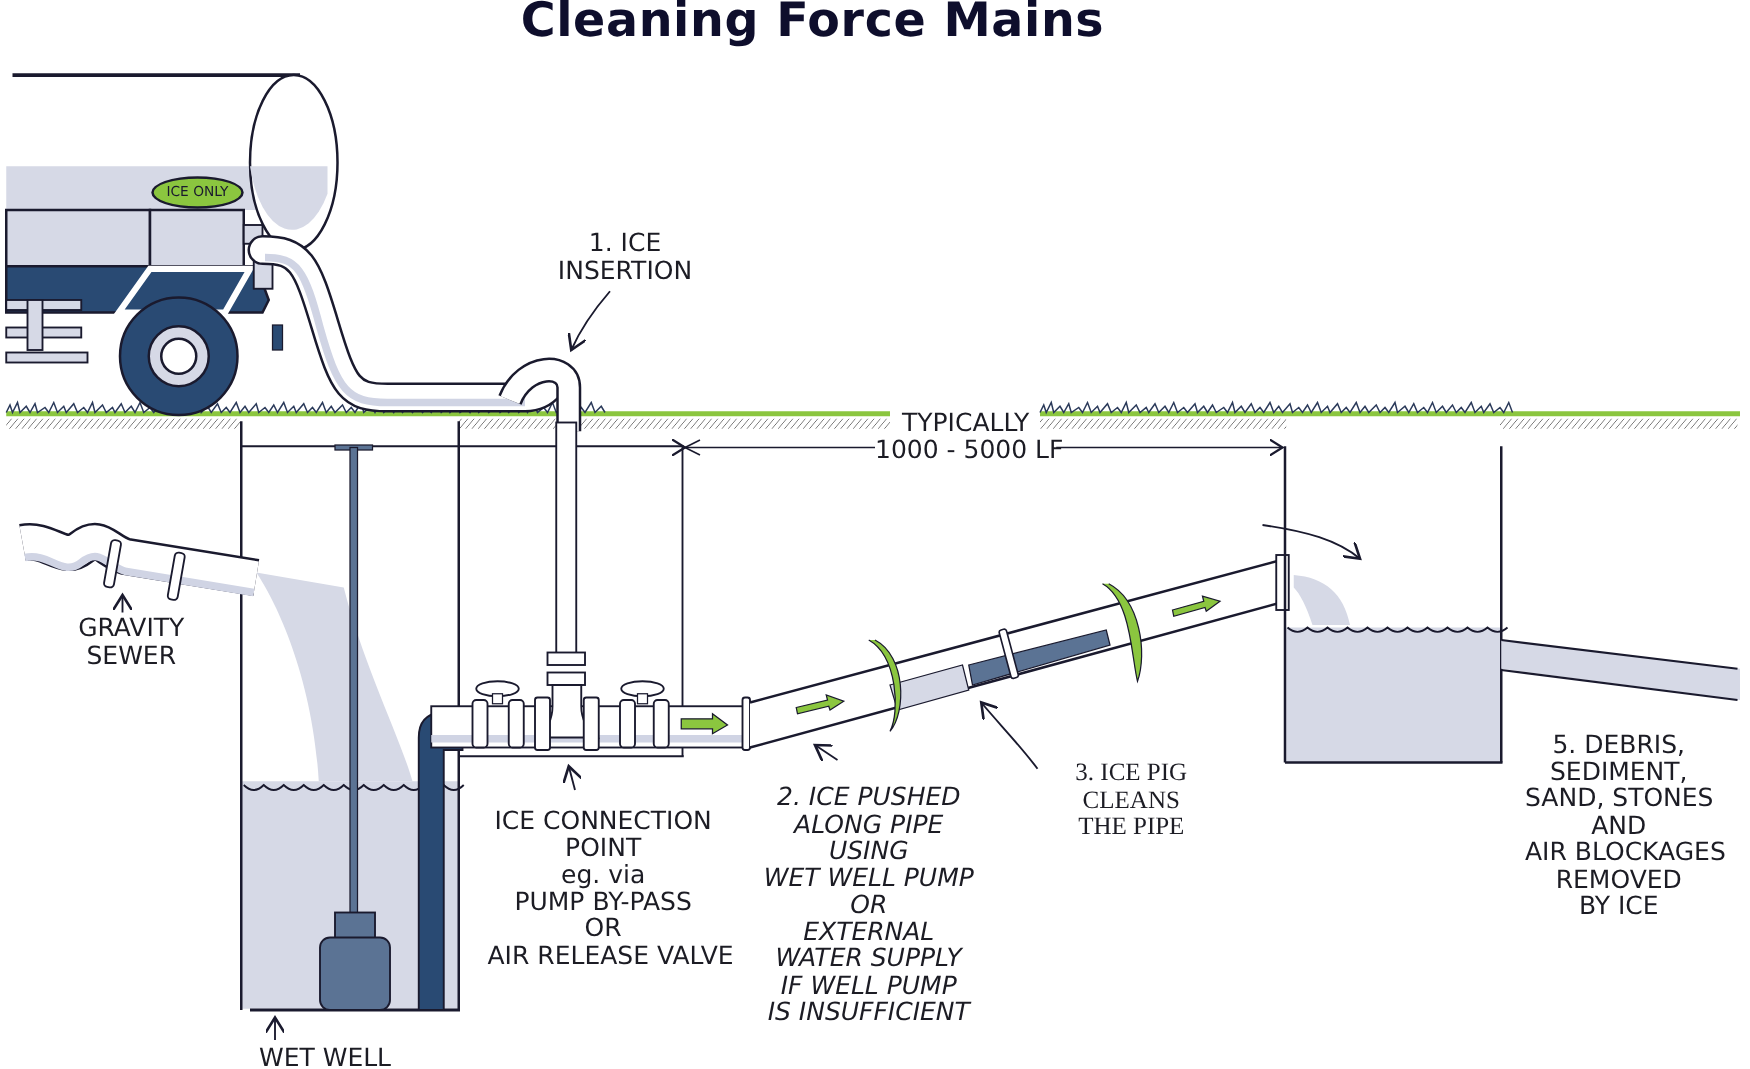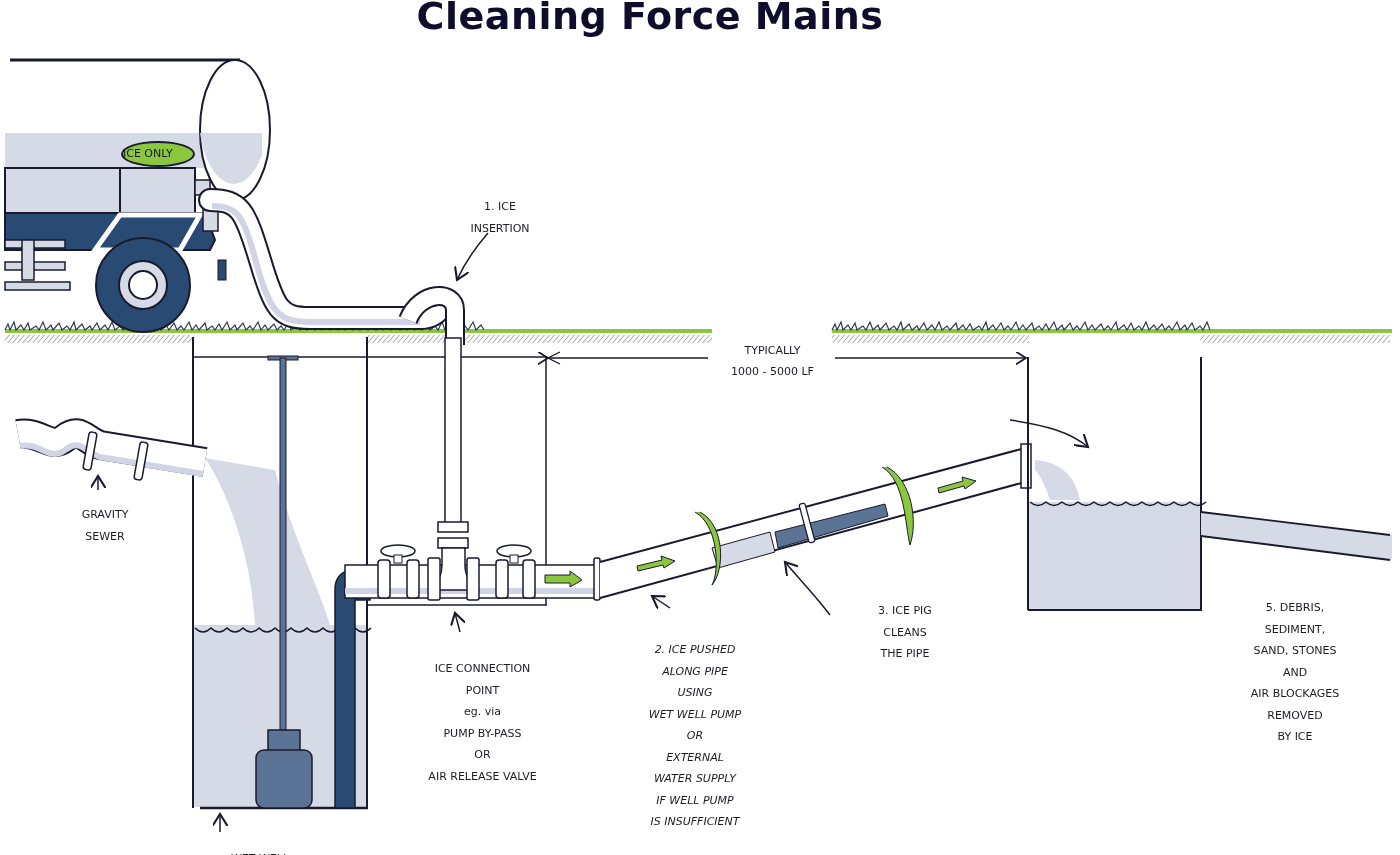--- a/index.html
+++ b/index.html
@@ -1,21 +1,21 @@
 <!DOCTYPE html>
 <html><head>
 <meta charset="utf-8">
 <style>
   html, body { margin: 0; padding: 0; background: #ffffff; }
   body { width: 1400px; height: 855px; position: relative; overflow: hidden; font-family: "DejaVu Sans", sans-serif; color: #1a1a2e; }
   #diagram { position: absolute; left: 0; top: 0; width: 1400px; height: 744px; }
   .title { position: absolute; left: 0; width: 1300px; top: -6px; text-align: center; font-family: "DejaVu Sans", sans-serif; font-weight: bold; font-size: 38px; color: #0e0e2c; letter-spacing: 0.5px; }
-  .lbl { position: absolute; text-align: center; font-family: "DejaVu Sans", sans-serif; font-size: 11px; line-height: 21.5px; color: #1c1c24; white-space: nowrap; margin-top: 12px; }
+  .lbl { position: absolute; text-align: center; font-family: "DejaVu Sans", sans-serif; font-size: 20px; line-height: 21.5px; color: #1c1c24; white-space: nowrap; }
   .lbl span { display: block; }
-  .badge { position: absolute; left: 121px; top: 141px; width: 70px; height: 22px; border-radius: 50%; background: #8bc63f; border: 2px solid #1a1a2e; font-size: 11px; line-height: 22px; color: #1a1a2e; font-family: "DejaVu Sans", sans-serif; }
+  .badge { position: absolute; left: 121px; top: 141px; width: 70px; height: 22px; border-radius: 50%; background: #8bc63f; border: 2px solid #1a1a2e; font-size: 11px; line-height: 22px; text-align: center; color: #1a1a2e; font-family: "DejaVu Sans", sans-serif; }
 </style>
 </head>
 <body>
 
 <div id="diagram">
 <svg width="1400" height="855" viewBox="0 0 1400 855" xmlns="http://www.w3.org/2000/svg">
   <defs>
     <pattern id="hatch" width="5" height="8" patternUnits="userSpaceOnUse" patternTransform="skewX(-40)">
       <line x1="0" y1="0" x2="0" y2="8" stroke="#555" stroke-width="1.2"></line>
     </pattern>
@@ -205,21 +205,21 @@
   <span>ALONG PIPE</span>
   <span>USING</span>
   <span>WET WELL PUMP</span>
   <span>OR</span>
   <span>EXTERNAL</span>
   <span>WATER SUPPLY</span>
   <span>IF WELL PUMP</span>
   <span>IS INSUFFICIENT</span>
 </div>
 
-<div class="lbl" style="left:845px; top:588px; width:120px;">
+<div class="lbl" style="left:845px; top:608px; width:120px;font-family:Liberation Serif, serif;">
   <span>3. ICE PIG</span>
   <span>CLEANS</span>
   <span>THE PIPE</span>
 </div>
 
 
 <div class="lbl" style="left:1220px; top:585px; width:150px;">
   <span>5. DEBRIS,</span>
   <span>SEDIMENT,</span>
   <span>SAND, STONES</span>

